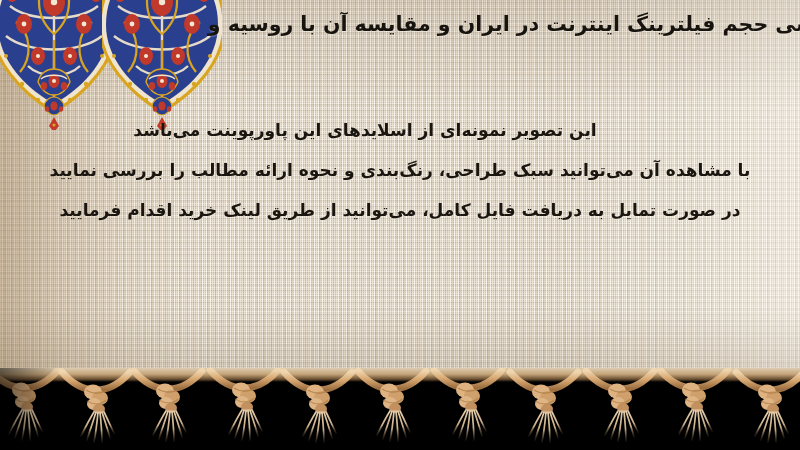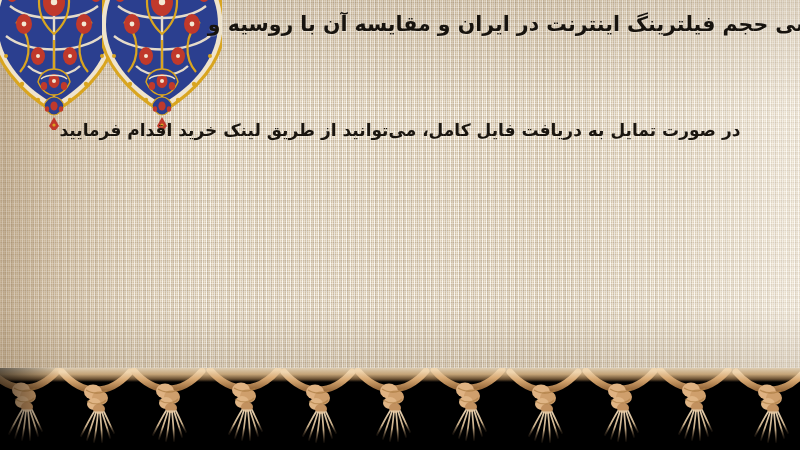--- a/index.html
+++ b/index.html
@@ -310,20 +310,22 @@
         </g>
       </svg>
     </div>
   </div>
 
   <div class="title-block">
     <div class="title-line l1">رسی حجم فیلترینگ اینترنت در ایران و مقایسه آن با روسیه و</div>
   </div>
 
   <div class="body-block">
+    <div class="body-line b1">این تصویر نمونه‌ای از اسلایدهای این پاورپوینت می‌باشد</div>
+    <div class="body-line b2">با مشاهده آن می‌توانید سبک طراحی، رنگ‌بندی و نحوه ارائه مطالب را بررسی نمایید</div>
     <div class="body-line b3">در صورت تمایل به دریافت فایل کامل، می‌توانید از طریق لینک خرید اقدام فرمایید</div>
   </div>
 
   <div class="fringe-band">
     <div class="fringe-head"></div>
     <svg class="tassels" viewBox="0 0 800 82">
       <defs>
         <linearGradient id="cord" x1="0" y1="0" x2="0" y2="1">
           <stop offset="0%" stop-color="#f0d6b0"></stop>
           <stop offset="45%" stop-color="#d8a973"></stop>

